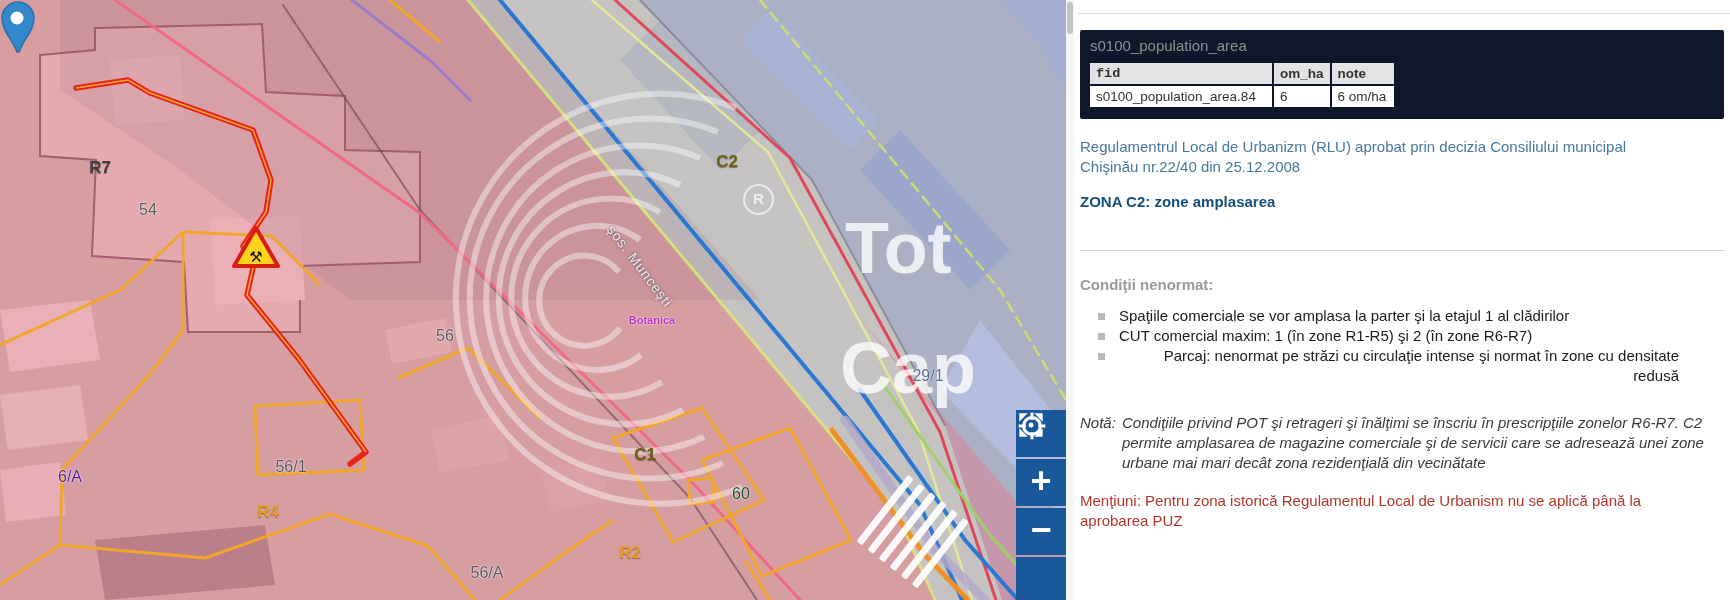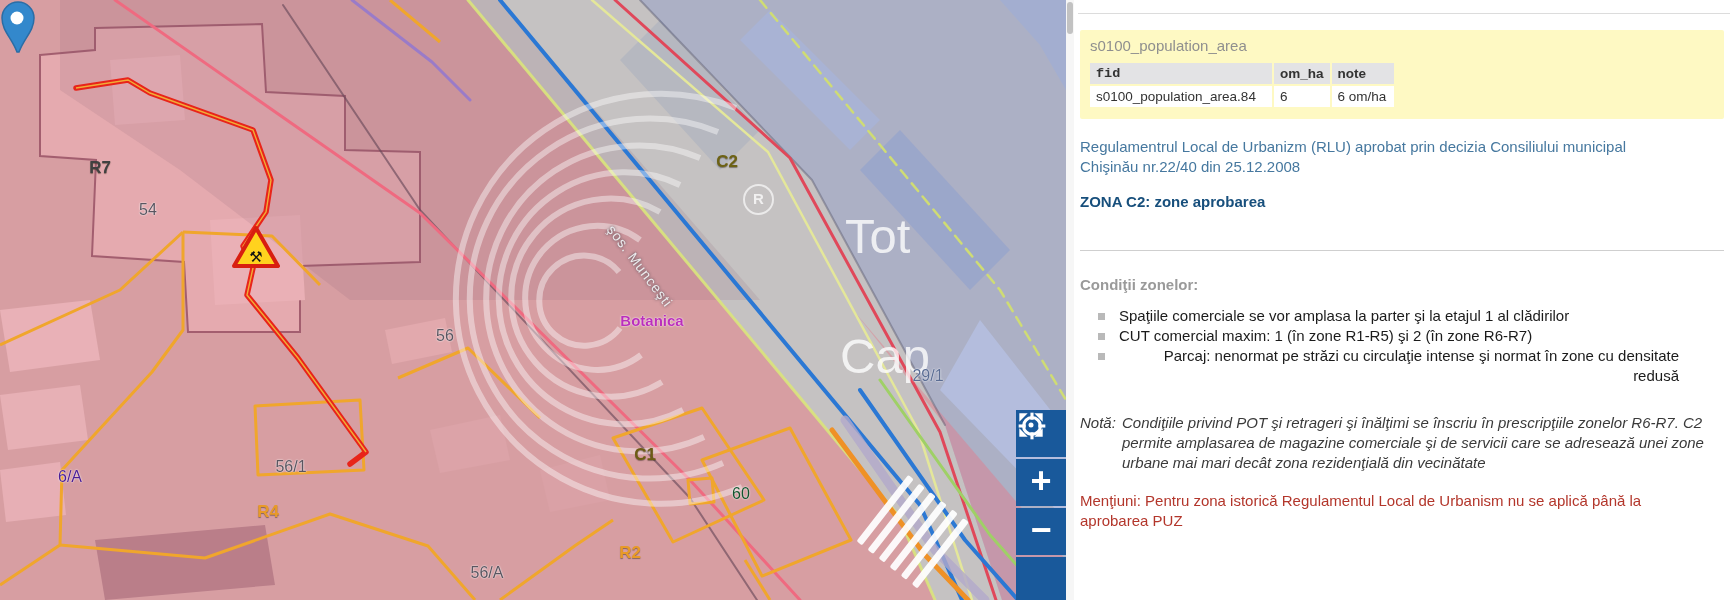--- a/index.html
+++ b/index.html
@@ -8,22 +8,22 @@
 
   
   .map{position:absolute;left:0;top:0;width:1066px;height:600px;overflow:hidden;background:#c9c3bb;}
   .map svg{position:absolute;left:0;top:0;}
   .mlabel{position:absolute;transform:translate(-50%,-50%);font-weight:bold;white-space:nowrap;
           text-shadow:0 0 2px rgba(255,255,255,.85),0 0 1px rgba(255,255,255,.85);}
   .mlabel.small{font-weight:normal;font-size:16px;}
   .mlabel.zone{font-size:17px;text-shadow:0 1px 1px rgba(40,30,10,.45);}
   .mlabel.street{font-weight:normal;font-size:14px;color:#ececee;letter-spacing:1px;
           text-shadow:0 0 3px rgba(50,50,60,.9);transform:translate(-50%,-50%) rotate(53deg);}
-  .mlabel.botanica{font-size:15px;}
-  .wm-text{position:absolute;color:rgba(255,255,255,.78);font-weight:normal;font-size:49px;line-height:1;
+  .mlabel.botanica{font-size:11px;}
+  .wm-text{position:absolute;color:rgba(255,255,255,.78);font-weight:bold;font-size:72px;line-height:1;
           text-shadow:none;pointer-events:none;}
   .wm-reg{position:absolute;left:743px;top:184px;width:27px;height:27px;border:2.5px solid rgba(255,255,255,.65);
           border-radius:50%;color:rgba(255,255,255,.75);font-size:15px;font-weight:bold;text-align:center;line-height:26px;}
   .pin{position:absolute;left:770px;top:165px;}
 
   
   .zebra{position:absolute;left:872px;top:492px;width:86px;height:88px;transform:rotate(38deg);}
   .zebra i{position:absolute;top:0;width:7px;height:84px;background:rgba(255,255,255,.93);border-radius:2px;}
 
   
@@ -32,21 +32,21 @@
         justify-content:center;color:#fff;cursor:pointer;}
   .ctrl .glyph{font-size:36px;font-weight:bold;line-height:1;margin-top:-4px;}
 
   
   .panel{position:absolute;left:1066px;top:0;width:664px;height:600px;background:#fff;}
   .vscroll{position:absolute;left:0;top:0;width:8px;height:600px;background:#f6f6f6;}
   .vthumb{position:absolute;left:1px;top:2px;width:6px;height:32px;background:#c2c2c2;border-radius:3px;}
   .topline{position:absolute;left:12px;right:0;top:13px;height:1px;background:#dcdcdc;}
   .content{position:absolute;left:14px;top:0;width:644px;font-size:15px;color:#1b1b1b;}
 
-  .featbox{margin-top:30px;background:#fef9c3;padding:7px 0 10px 8px;border-radius:2px;}
+  .featbox{margin-top:30px;background:#0f172a;padding:7px 0 10px 8px;border-radius:2px;}
   .feattitle{color:#8f8f8f;font-size:15px;margin:0 0 7px 2px;}
   .feattable{border-collapse:separate;border-spacing:2px;font-size:13.5px;color:#333;}
   .feattable th{background:#e3e3e5;text-align:left;font-weight:bold;padding:3px 6px;}
   .feattable td{background:#fff;padding:3px 6px;}
   .col-fid{width:170px;font-family:Liberation Mono, monospace;} .col-omha{width:42px;} .col-note{width:50px;}
 
   .intro{color:#46789f;max-width:598px;line-height:20px;margin:18px 0 0 0;}
   .zonetitle{color:#174f7c;font-weight:bold;margin:16px 0 0 0;}
   .divider{border:none;border-top:1px solid #cfcfcf;margin:40px 0 0 0;}
   .condhead{color:#9a9a9a;font-weight:bold;margin:25px 0 0 0;}
@@ -227,25 +227,25 @@
           <td>s0100_population_area.84</td>
           <td>6</td>
           <td>6 om/ha</td>
         </tr>
       </tbody>
         </table>
     </div>
 
     <p class="intro">Regulamentrul Local de Urbanizm (RLU) aprobat prin decizia Consiliului municipal Chişinău nr.22/40 din 25.12.2008</p>
 
-    <p class="zonetitle">ZONA C2: zone aprobarea</p>
+    <p class="zonetitle">ZONA C2: zone amplasarea</p>
 
     <hr class="divider">
 
-    <p class="condhead">Condiţii zonelor:</p>
+    <p class="condhead">Condiţii nenormat:</p>
 
     <ul class="bullets">
       <li>
         <span class="sq"></span>
         <span class="btxt">Spaţiile comerciale se vor amplasa la parter şi la etajul 1 al clădirilor</span>
       </li>
       <li>
         <span class="sq"></span>
         <span class="btxt">CUT comercial maxim: 1 (în zone R1-R5) şi 2 (în zone R6-R7)</span>
       </li>

